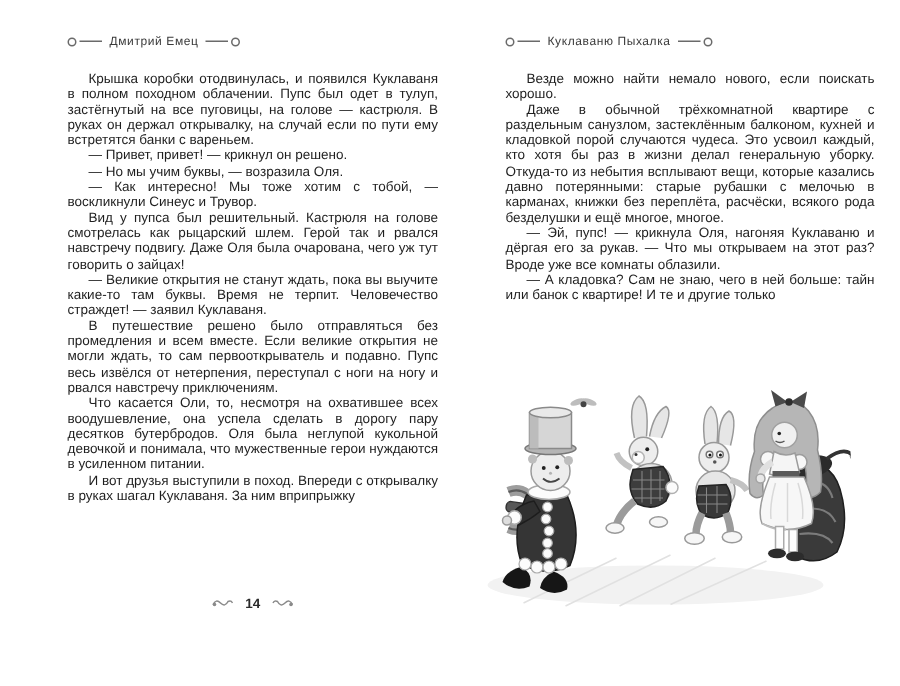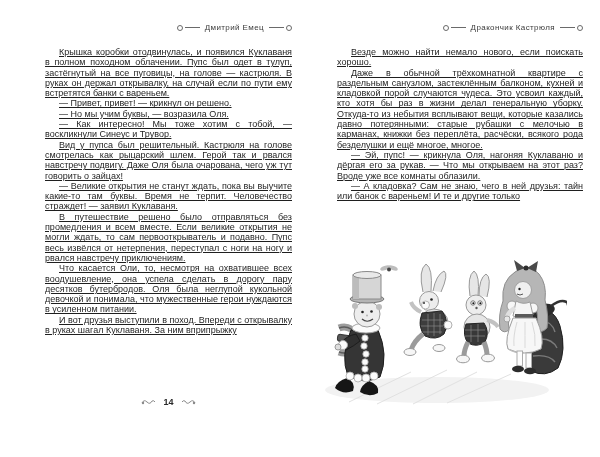--- a/index.html
+++ b/index.html
@@ -1,27 +1,27 @@
 <!DOCTYPE html>
 <html lang="ru"><head>
 <meta charset="utf-8">
 <style>
   html,body{margin:0;padding:0;background:#ffffff;}
   .spread{position:relative;width:600px;height:457px;background:#fff;overflow:hidden;
           font-family:"Liberation Sans",sans-serif;color:#1f1f1f;}
   .page{position:absolute;top:0;height:457px;}
   .page-left{left:45px;width:247px;}
   .page-right{left:337px;width:246px;}
-  .running-head{position:absolute;top:23px;left:0;right:0;display:flex;justify-content:flex-end;
+  .running-head{position:absolute;top:23px;left:0;right:0;display:flex;justify-content:flex-start;
                 align-items:center;gap:5px;font-size:8px;color:#3a3a3a;letter-spacing:.4px;}
   .orn{display:flex;align-items:center;gap:2px;}
   .orn .ring{width:4px;height:4px;border:1px solid #6a6a6a;border-radius:50%;}
   .orn .dash{width:15px;height:1px;background:#6a6a6a;}
   .body-text{position:absolute;top:47px;left:0;right:0;text-align:justify;
-             font-size:9px;line-height:10.3px;text-decoration:underline;}
+             font-size:9px;line-height:10.3px;}
   .body-text p{margin:0;text-indent:14px;}
   .body-text p.noindent{text-indent:0;}
   .folio{position:absolute;top:397px;left:0;right:0;display:flex;justify-content:center;
          align-items:center;gap:7px;}
   .folio .num{font-size:9px;font-weight:bold;color:#2a2a2a;}
   .illustration{position:absolute;left:-22px;top:252px;width:252px;height:158px;}
   svg{display:block;}
 </style>
 </head>
 <body>
@@ -63,31 +63,31 @@
       </svg>
     </div>
   </div>
 
   <div class="page page-right">
     <div class="running-head">
       <span class="orn">
           <span class="ring"></span>
           <span class="dash"></span>
         </span>
-      <span>Дракончик Кастрюля</span>
+      <span>Куклаваню Пыхалка</span>
       <span class="orn">
           <span class="dash"></span>
           <span class="ring"></span>
         </span>
     </div>
     <div class="body-text">
         <p>Везде можно найти немало нового, если поискать хорошо.</p>
         <p>Даже в обычной трёхкомнатной квартире с раздельным санузлом, застеклённым балконом, кухней и кладовкой порой случаются чудеса. Это усвоил каждый, кто хотя бы раз в жизни делал генеральную уборку. Откуда-то из небытия всплывают вещи, которые казались давно потерянными: старые рубашки с мелочью в карманах, книжки без переплёта, расчёски, всякого рода безделушки и ещё многое, многое.</p>
         <p>— Эй, пупс! — крикнула Оля, нагоняя Куклаваню и дёргая его за рукав. — Что мы открываем на этот раз? Вроде уже все комнаты облазили.</p>
-        <p>— А кладовка? Сам не знаю, чего в ней друзья: тайн или банок с вареньем! И те и другие только</p>
+        <p>— А кладовка? Сам не знаю, чего в ней больше: тайн или банок с квартире! И те и другие только</p>
       </div>
 
     <div class="illustration" title="Чёрно-белая иллюстрация: пупс Куклаваня с кастрюлей на голове и открывалкой в руках ведёт в поход двух игрушечных зайцев; замыкает шествие кукла Оля с большим рюкзаком">
       <svg width="252" height="158" viewBox="0 0 252 158" role="img">
 
         <ellipse cx="122" cy="138" rx="112" ry="13" fill="#f2f2f2"></ellipse>
         <g stroke="#e1e1e1" stroke-width="1" fill="none">
           <path d="M34,150 L96,120"></path>
             <path d="M62,152 L132,118"></path>
           <path d="M98,152 L162,120"></path>

